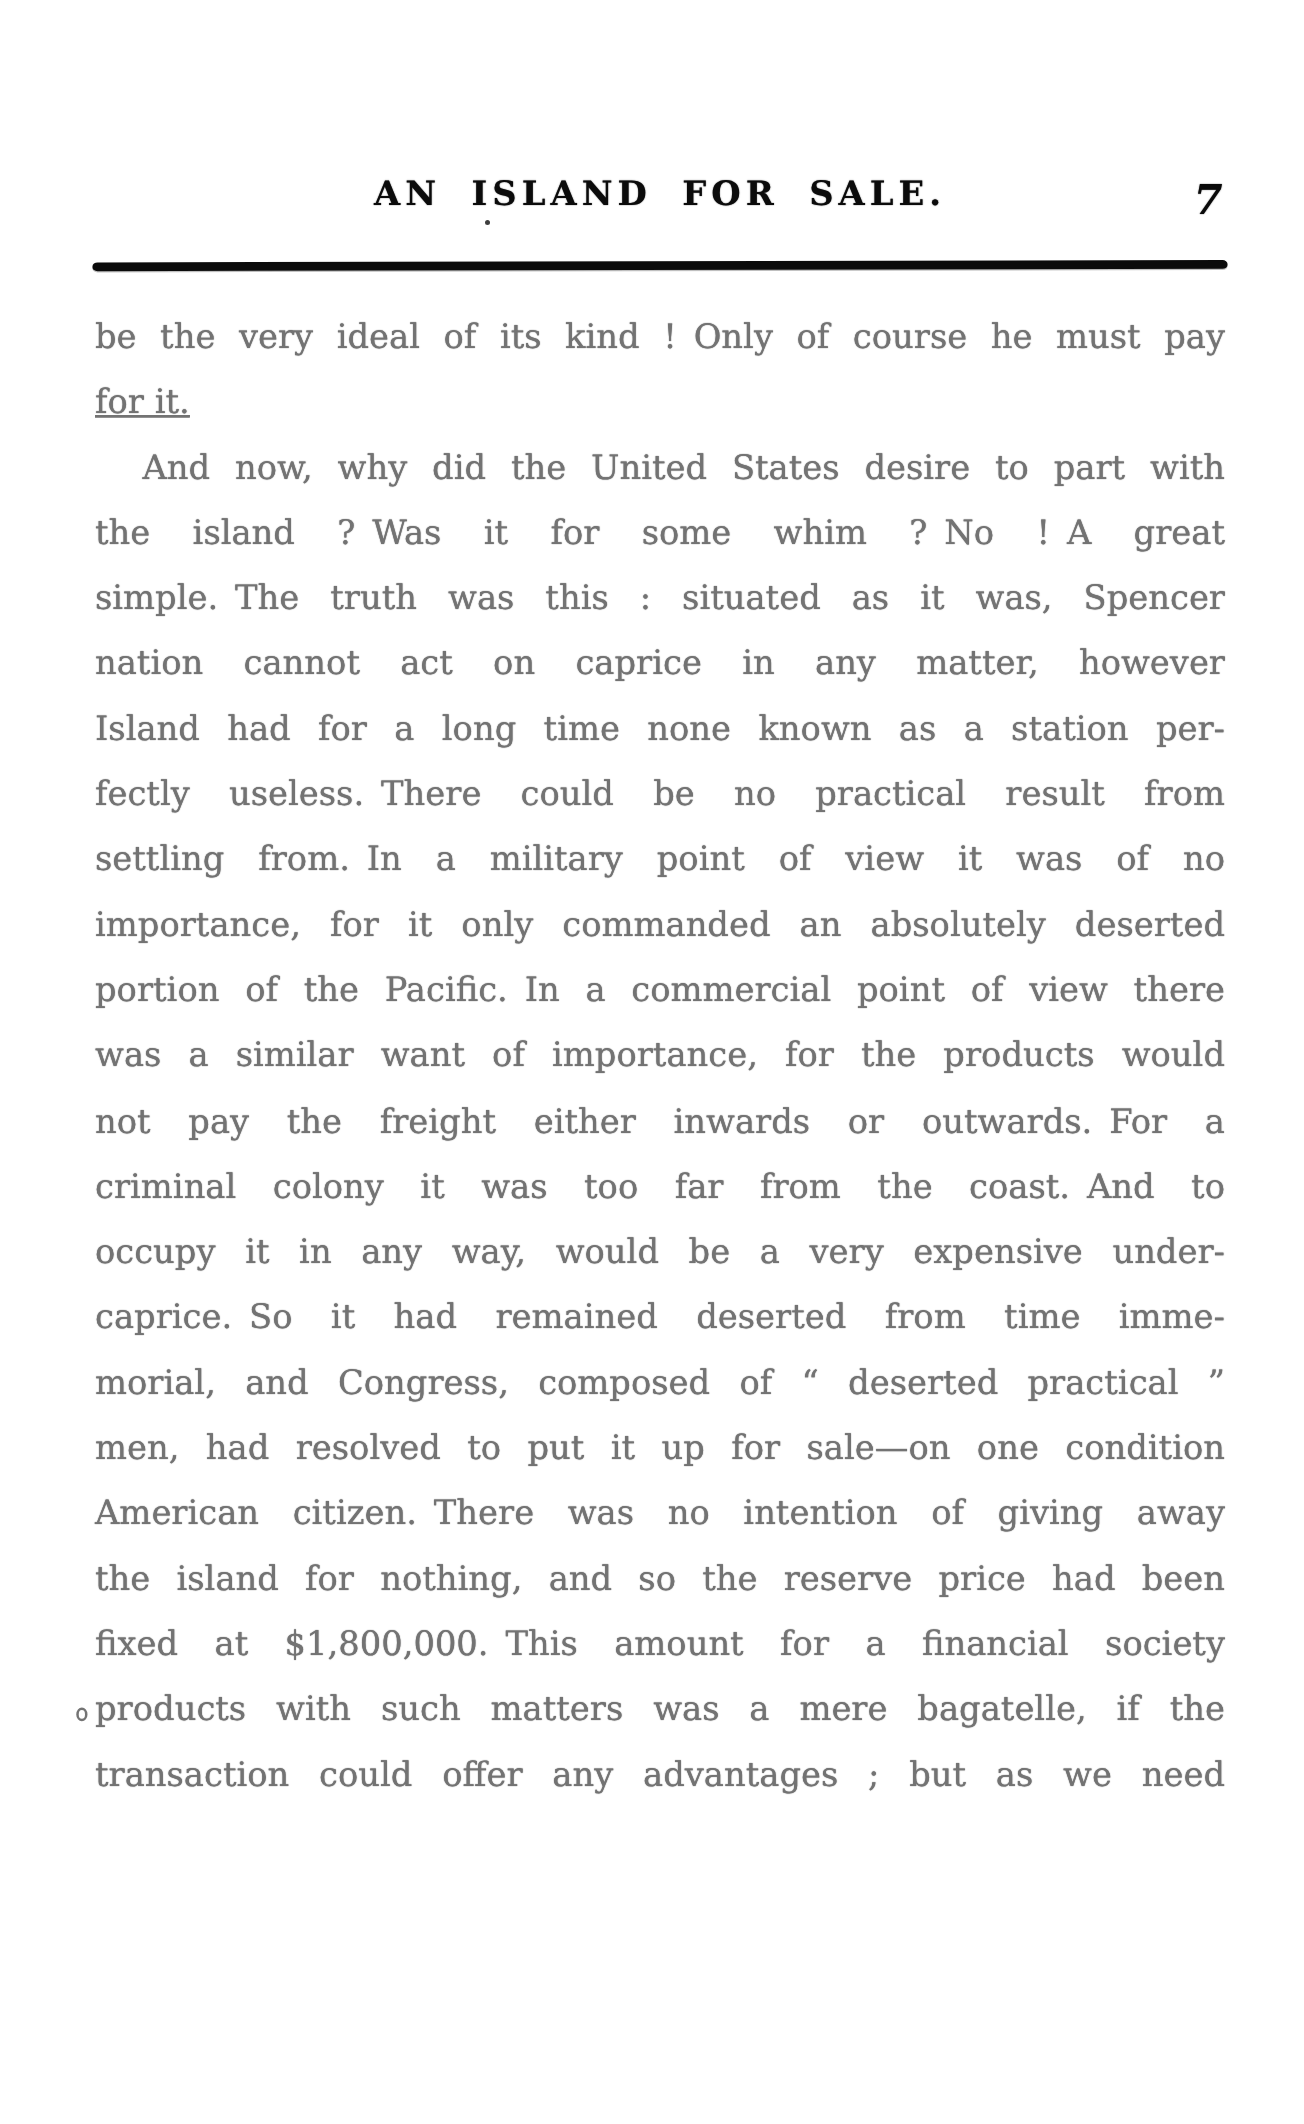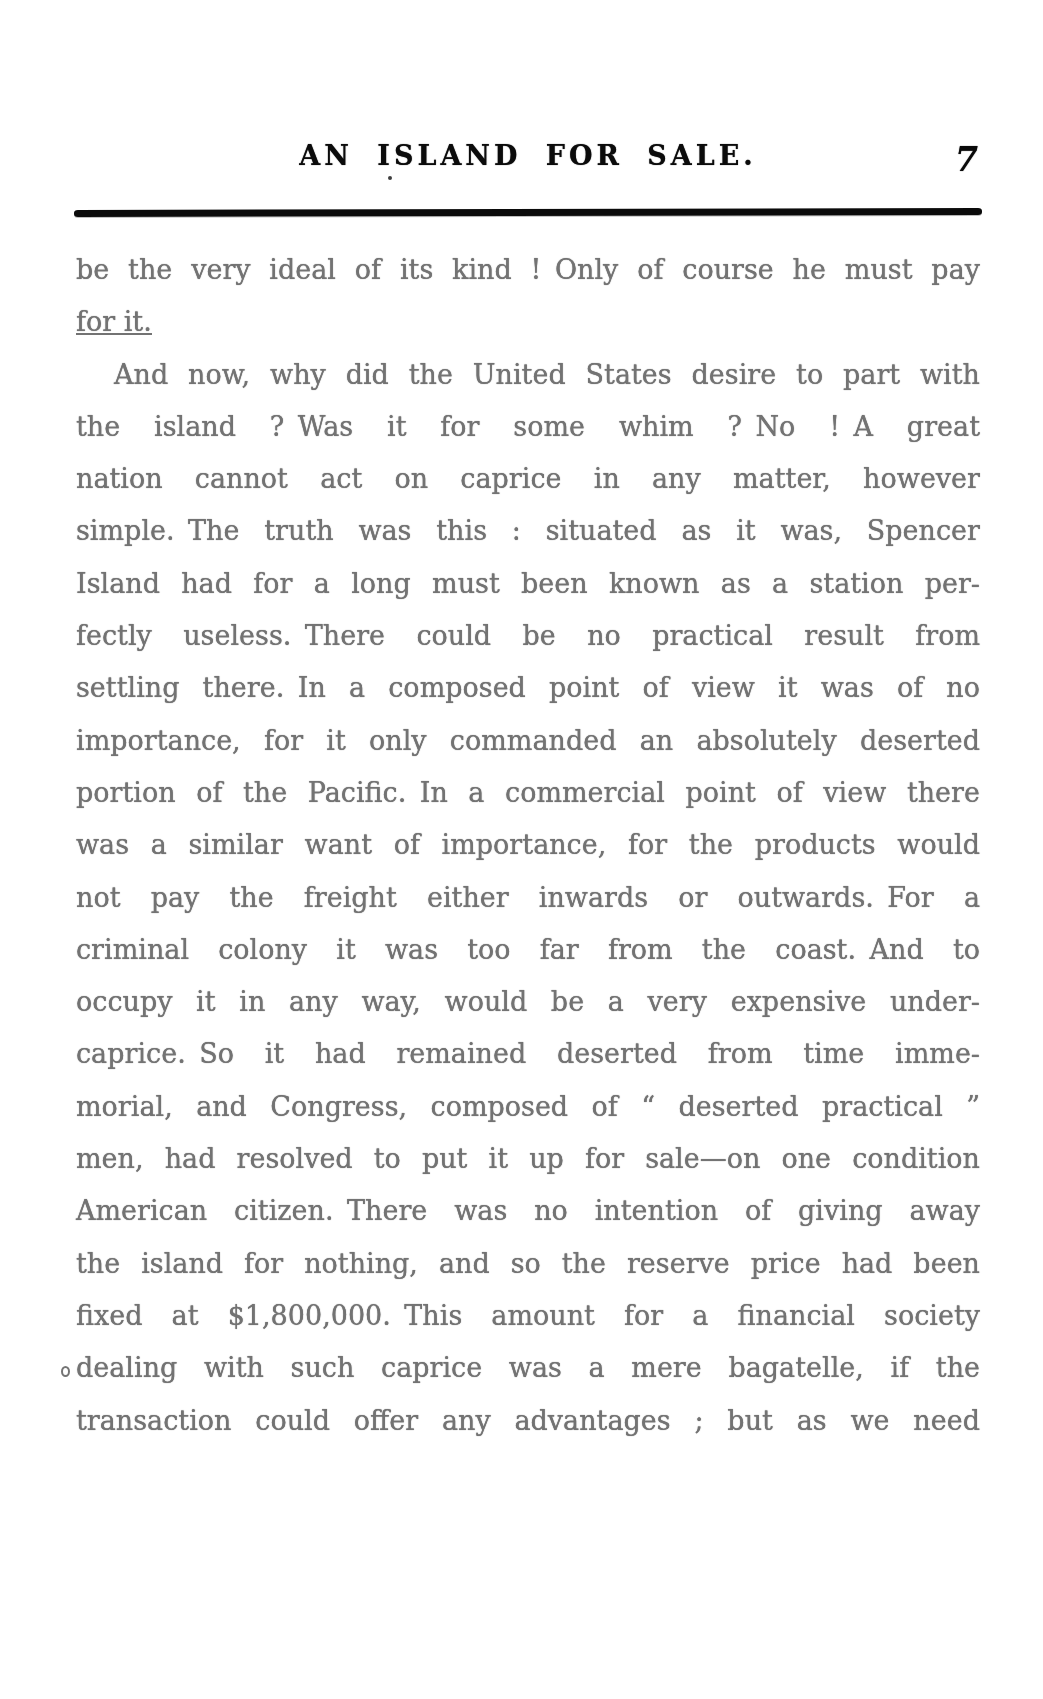--- a/index.html
+++ b/index.html
@@ -112,36 +112,36 @@
 
   <div class="artifact-dot"></div>
 
   <div class="header-rule"></div>
 
   <div class="body-text">
     <div class="line">be the very ideal of its kind ! Only of course he must pay</div>
     <div class="line para-end">for it.</div>
     <div class="line indent">And now, why did the United States desire to part with</div>
     <div class="line">the island ? Was it for some whim ? No ! A great</div>
+    <div class="line">simple. The truth was this : situated as it was, Spencer</div>
     <div class="line">nation cannot act on caprice in any matter, however</div>
-    <div class="line">simple. The truth was this : situated as it was, Spencer</div>
-    <div class="line">Island had for a long must been known as a station per-</div>
+    <div class="line">Island had for a long time none known as a station per-</div>
     <div class="line">fectly useless. There could be no practical result from</div>
-    <div class="line">settling there. In a composed point of view it was of no</div>
+    <div class="line">settling from. In a military point of view it was of no</div>
     <div class="line">importance, for it only commanded an absolutely deserted</div>
     <div class="line">portion of the Pacific. In a commercial point of view there</div>
     <div class="line">was a similar want of importance, for the products would</div>
     <div class="line">not pay the freight either inwards or outwards. For a</div>
     <div class="line">criminal colony it was too far from the coast. And to</div>
     <div class="line">occupy it in any way, would be a very expensive under-</div>
     <div class="line">caprice. So it had remained deserted from time imme-</div>
     <div class="line">morial, and Congress, composed of “ deserted practical ”</div>
     <div class="line">men, had resolved to put it up for sale—on one condition</div>
     <div class="line">American citizen. There was no intention of giving away</div>
     <div class="line">the island for nothing, and so the reserve price had been</div>
     <div class="line">fixed at $1,800,000. This amount for a financial society</div>
-    <div class="line">dealing with such caprice was a mere bagatelle, if the</div>
+    <div class="line">products with such matters was a mere bagatelle, if the</div>
     <div class="line">transaction could offer any advantages ; but as we need</div>
   </div>
 
   <div class="artifact-margin-mark"></div>
 
 </div>
 
 </body></html>

